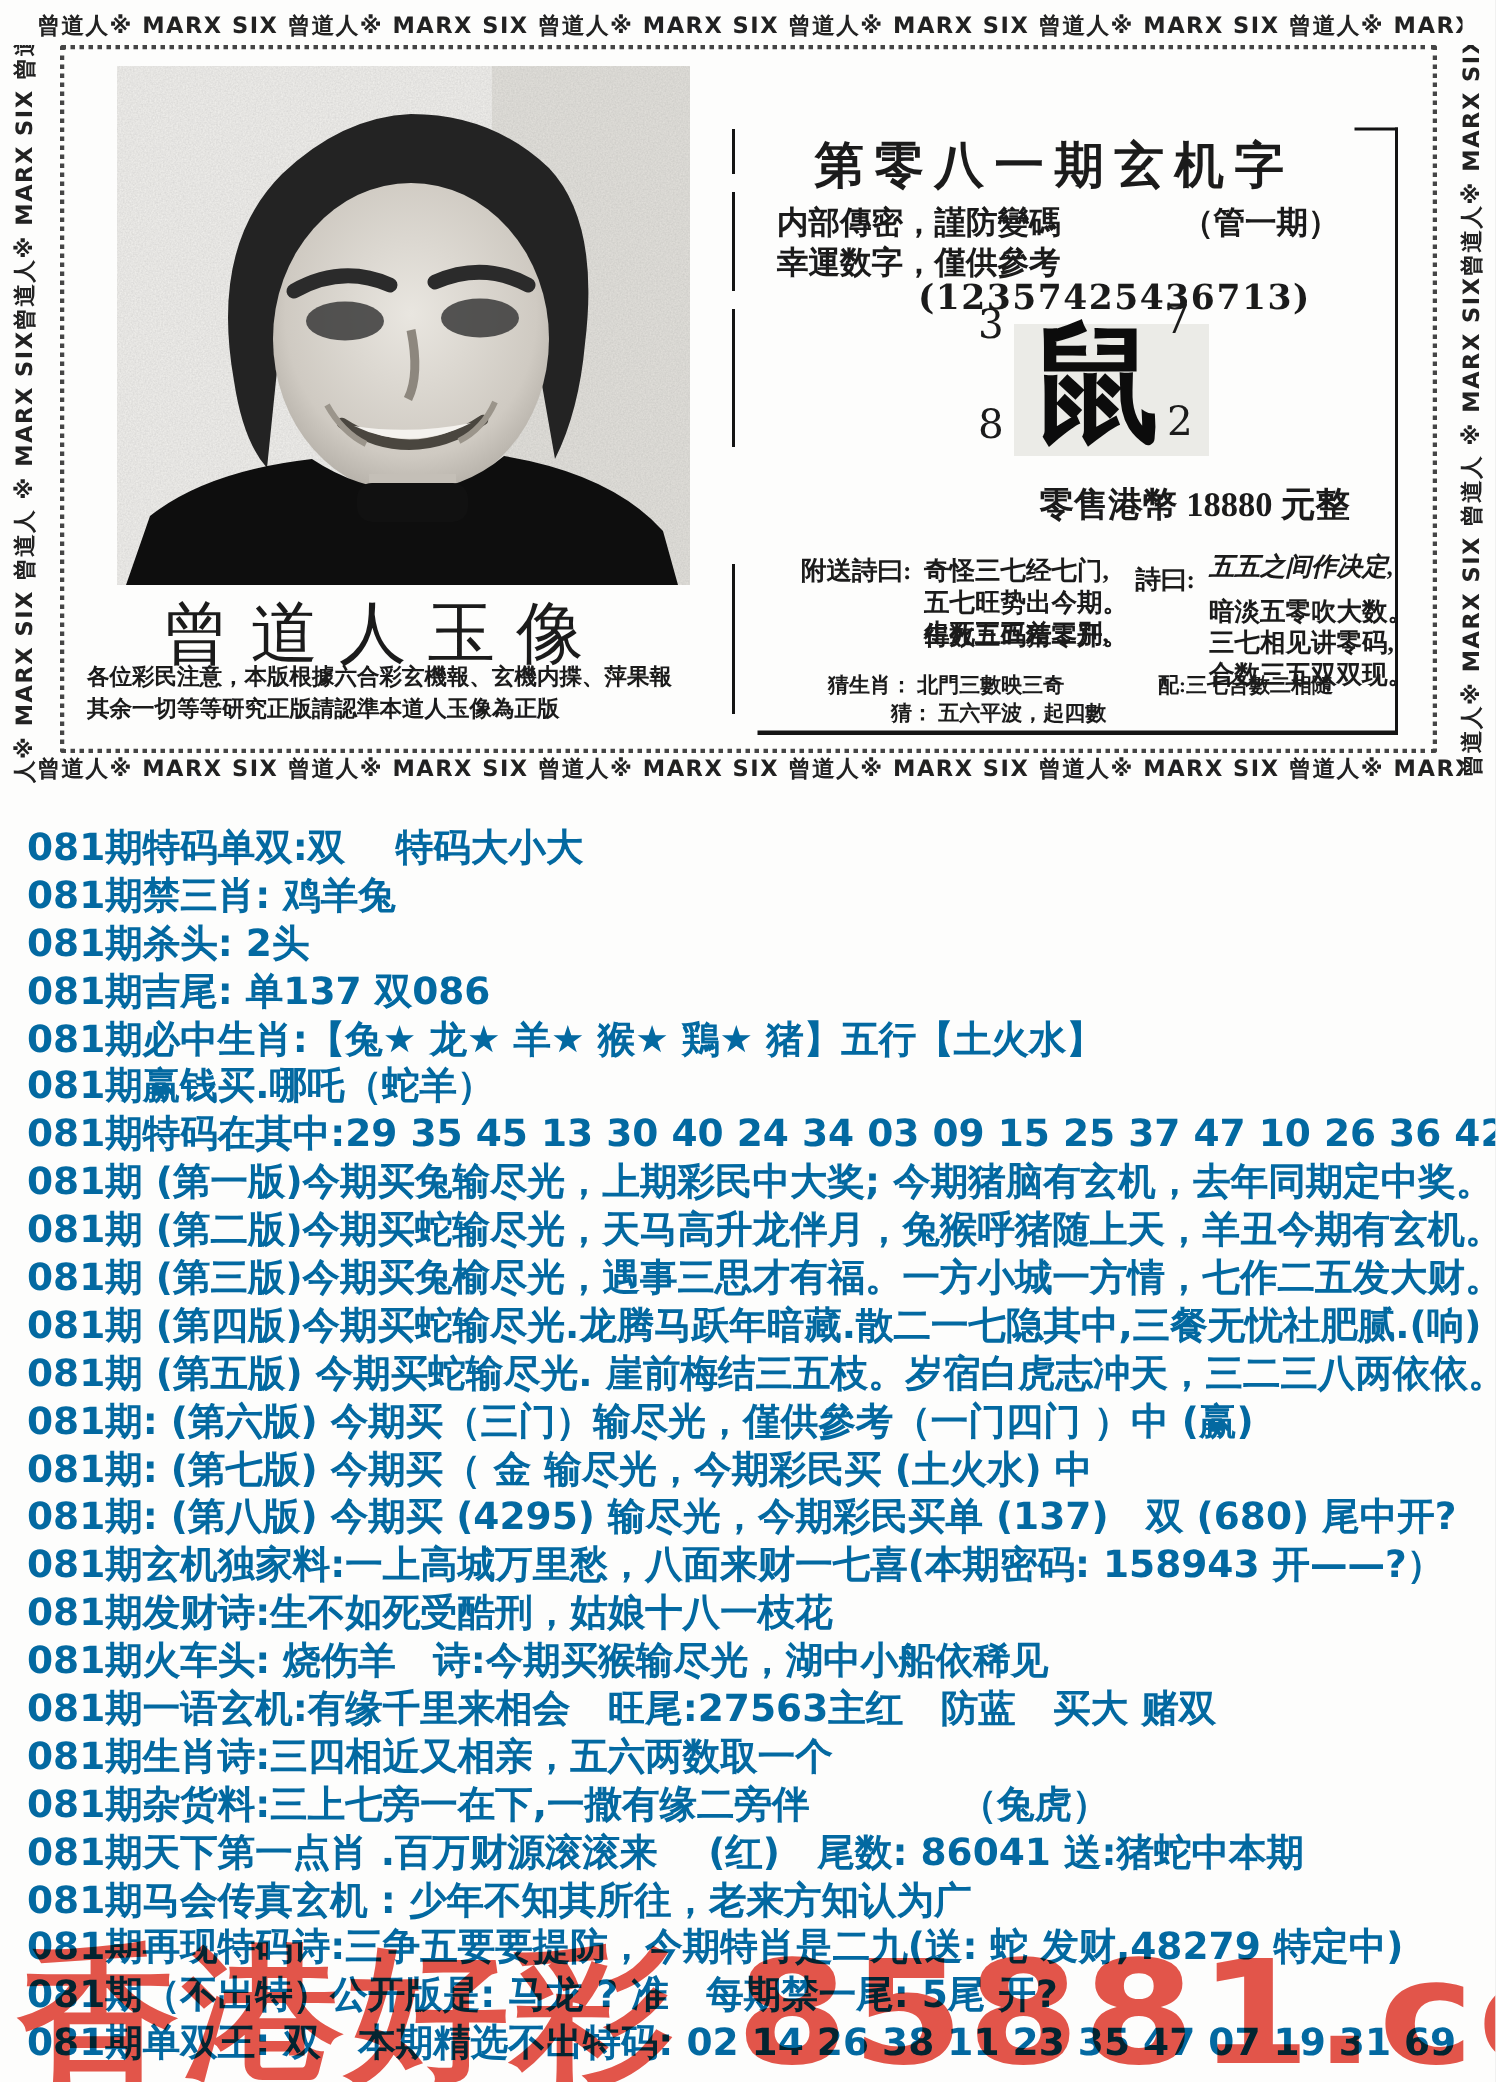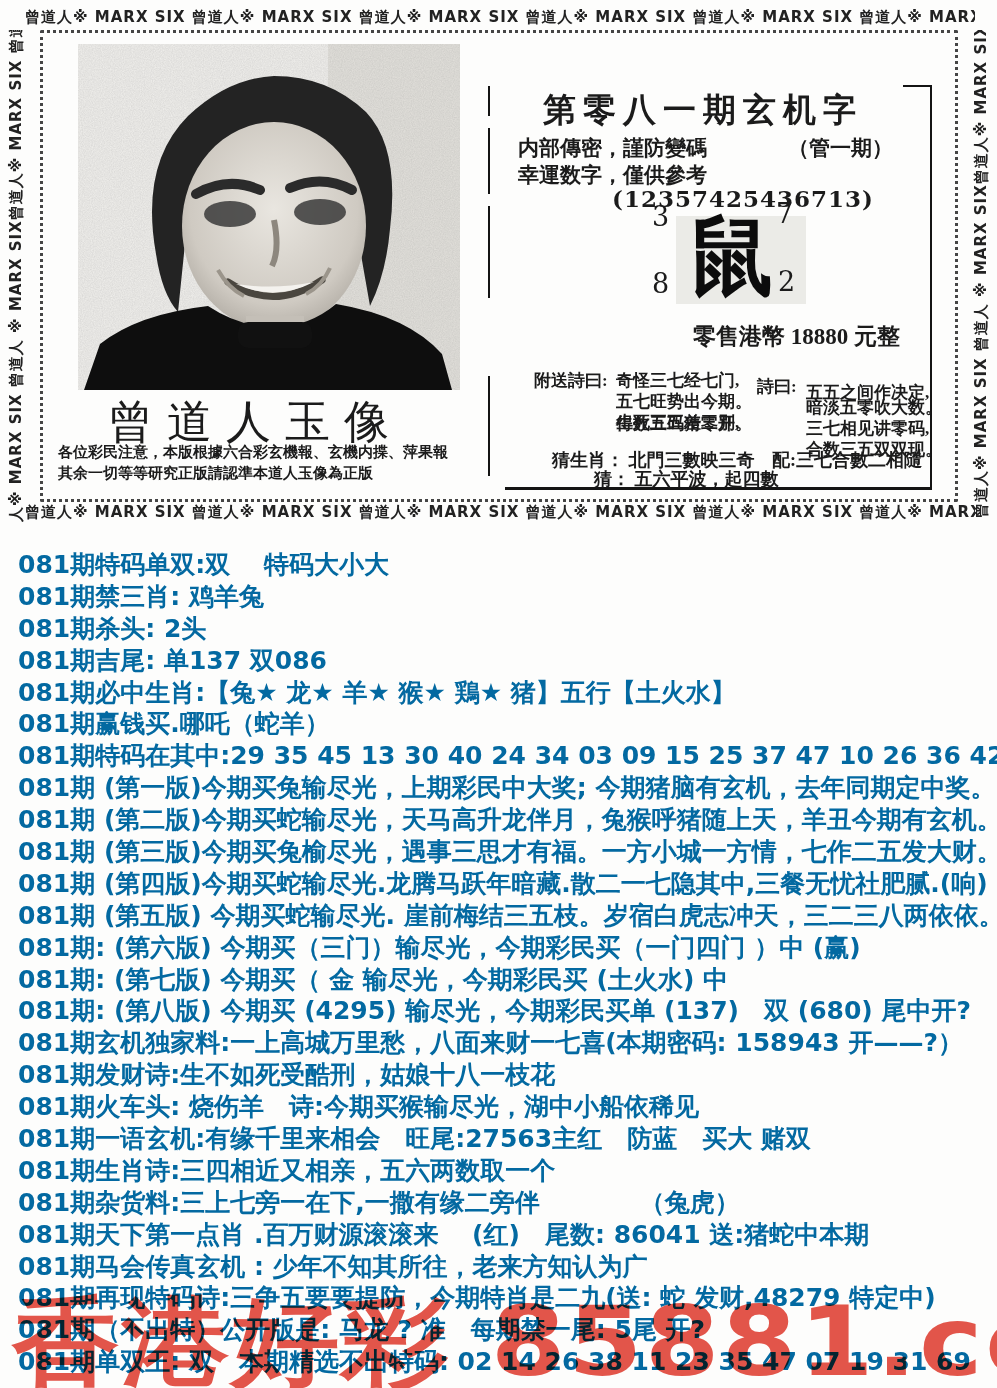--- a/index.html
+++ b/index.html
@@ -33,21 +33,21 @@
   .zchar{
     font-family:"DejaVu Serif","Liberation Serif",serif;
     font-size:86px;font-weight:800;line-height:86px;color:#0c0c0c;
   }
   .znum{font-family:"DejaVu Serif","Liberation Serif",serif;
     font-size:27px;font-weight:500;line-height:27px;}
   .price{font-size:23px;font-weight:700;white-space:nowrap;
     font-family:"Liberation Serif","DejaVu Serif",serif;}
   .poem{font-size:17px;font-weight:700;line-height:20px;white-space:nowrap;
     font-family:"Liberation Serif","DejaVu Serif",serif;}
-  .guess{font-size:18px;font-weight:700;white-space:nowrap;
+  .guess{font-size:14px;font-weight:700;white-space:nowrap;
     font-family:"Liberation Serif","DejaVu Serif",serif;}
   .portrait-caption{
     font-family:"Liberation Serif","DejaVu Serif",serif;
     font-size:45px;font-weight:400;letter-spacing:14px;white-space:nowrap;
   }
   .portrait-note{font-size:15px;font-weight:600;line-height:21px;white-space:nowrap;
     font-family:"Liberation Serif","DejaVu Serif",serif;}
   
   #body-lines{left:18px;top:549px;width:975px;}
   .bline{
@@ -139,21 +139,21 @@
 
   <div class="abs price" style="left:693px;top:321px;text-align:right;">零售港幣 18880 元整</div>
 
   <div class="abs poem" style="left:534px;top:371px;">附送詩曰:</div>
   <div class="abs poem" style="left:616px;top:371px;">奇怪三七经七门,</div>
   <div class="abs poem" style="left:616px;top:392px;">五七旺势出今期。</div>
   <div class="abs poem" style="left:616px;top:413px;">生死五五差三別,</div>
   <div class="abs poem" style="left:616px;top:414px;">得数三码猜零开。</div>
 
   <div class="abs poem" style="left:757px;top:377px;">詩曰:</div>
-  <div class="abs poem" style="left:806px;top:383px;">五五之间作决定,</div>
+  <div class="abs poem" style="left:806px;top:368px;font-style:italic;">五五之间作决定,</div>
   <div class="abs poem" style="left:806px;top:398px;">暗淡五零吹大数。</div>
   <div class="abs poem" style="left:806px;top:419px;">三七相见讲零码,</div>
   <div class="abs poem" style="left:806px;top:440px;">合数三五双双现。</div>
 
   <div class="abs guess" style="left:552px;top:448px;">猜生肖： 北門三數映三奇</div>
   <div class="abs guess" style="left:772px;top:448px;">配:三七合數二相隨</div>
   <div class="abs guess" style="left:594px;top:467px;">猜： 五六平波，起四數</div>
 
   <div class="abs" id="body-lines">
     <div class="bline">081期特码单双:双　 特码大小大</div>
@@ -161,21 +161,21 @@
     <div class="bline">081期杀头: 2头</div>
     <div class="bline">081期吉尾: 单137 双086</div>
     <div class="bline">081期必中生肖:【兔★ 龙★ 羊★ 猴★ 鶏★ 猪】五行【土火水】</div>
     <div class="bline">081期赢钱买.哪吒（蛇羊）</div>
     <div class="bline">081期特码在其中:29 35 45 13 30 40 24 34 03 09 15 25 37 47 10 26 36 42 48</div>
     <div class="bline">081期 (第一版)今期买兔输尽光，上期彩民中大奖; 今期猪脑有玄机，去年同期定中奖。 (奸)</div>
     <div class="bline">081期 (第二版)今期买蛇输尽光，天马高升龙伴月，兔猴呼猪随上天，羊丑今期有玄机。 (诞)</div>
     <div class="bline">081期 (第三版)今期买兔榆尽光，遇事三思才有福。一方小城一方情，七作二五发大财。(思)</div>
     <div class="bline">081期 (第四版)今期买蛇输尽光.龙腾马跃年暗藏.散二一七隐其中,三餐无忧社肥腻.(响)</div>
     <div class="bline">081期 (第五版) 今期买蛇输尽光. 崖前梅结三五枝。岁宿白虎志冲天，三二三八两依依。(香)</div>
-    <div class="bline">081期: (第六版) 今期买（三门）输尽光，今期彩民买（一门四门 ）中 (赢)</div>
+    <div class="bline">081期: (第六版) 今期买（三门）输尽光，僅供參考（一门四门 ）中 (赢)</div>
     <div class="bline">081期: (第七版) 今期买（ 金 输尽光，今期彩民买 (土火水) 中</div>
     <div class="bline">081期: (第八版) 今期买 (4295) 输尽光，今期彩民买单 (137)　双 (680) 尾中开?</div>
     <div class="bline">081期玄机独家料:一上高城万里愁，八面来财一七喜(本期密码: 158943 开——?）</div>
     <div class="bline">081期发财诗:生不如死受酷刑，姑娘十八一枝花</div>
     <div class="bline">081期火车头: 烧伤羊　诗:今期买猴输尽光，湖中小船依稀见</div>
     <div class="bline">081期一语玄机:有缘千里来相会　旺尾:27563主红　防蓝　买大 赌双</div>
     <div class="bline">081期生肖诗:三四相近又相亲，五六两数取一个</div>
     <div class="bline">081期杂货料:三上七旁一在下,一撒有缘二旁伴　　　　（兔虎）</div>
     <div class="bline">081期天下第一点肖 .百万财源滚滚来　 (红)　尾数: 86041 送:猪蛇中本期</div>
     <div class="bline">081期马会传真玄机 : 少年不知其所往，老来方知认为广</div>

